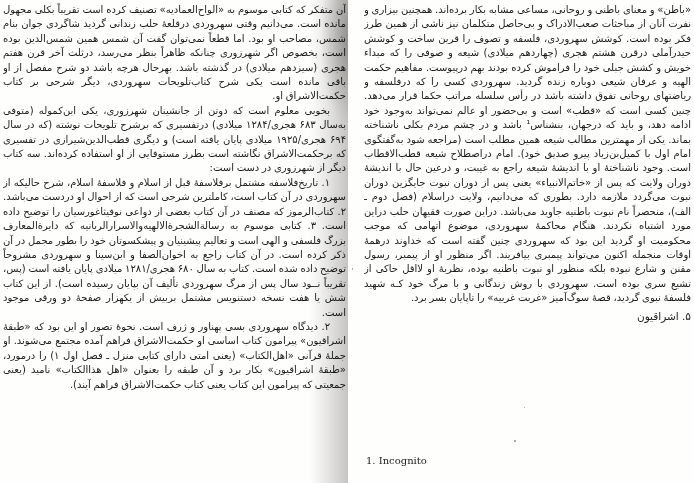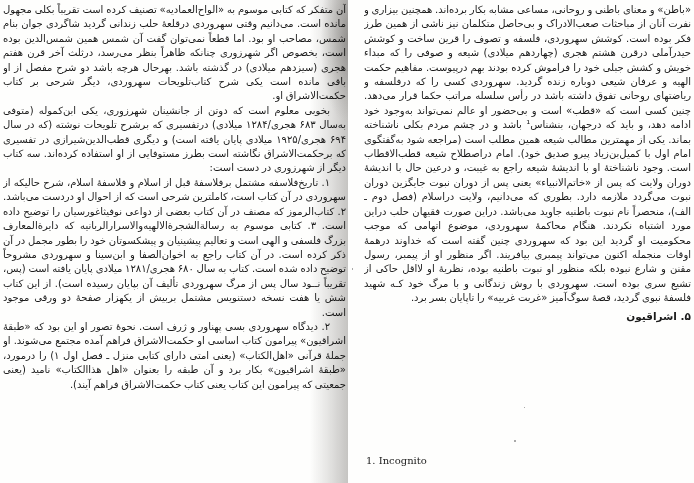--- a/index.html
+++ b/index.html
@@ -37,21 +37,21 @@
   }
   .col p {
     margin: 0;
     padding: 0;
     word-spacing: -0.5px;
   }
   .col p.indent { text-indent: 16px; }
   .section-heading {
     margin: 3px 0 2px 0;
     font-size: 10.5px;
-    font-weight: bold;
+    font-weight: normal;
     line-height: 14.4px;
   }
   .footnote {
     position: absolute;
     left: 366px;
     top: 455px;
     direction: ltr;
     text-align: left;
     font-size: 10px;
     font-family: "DejaVu Serif", serif;

